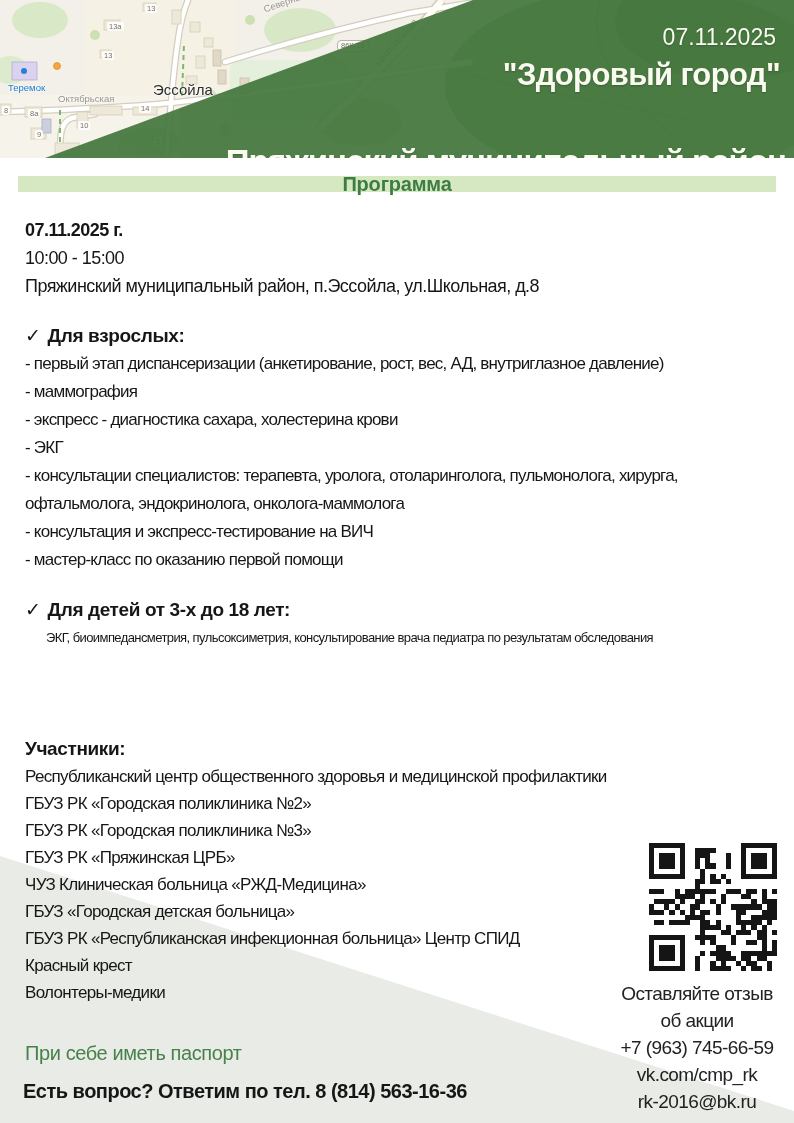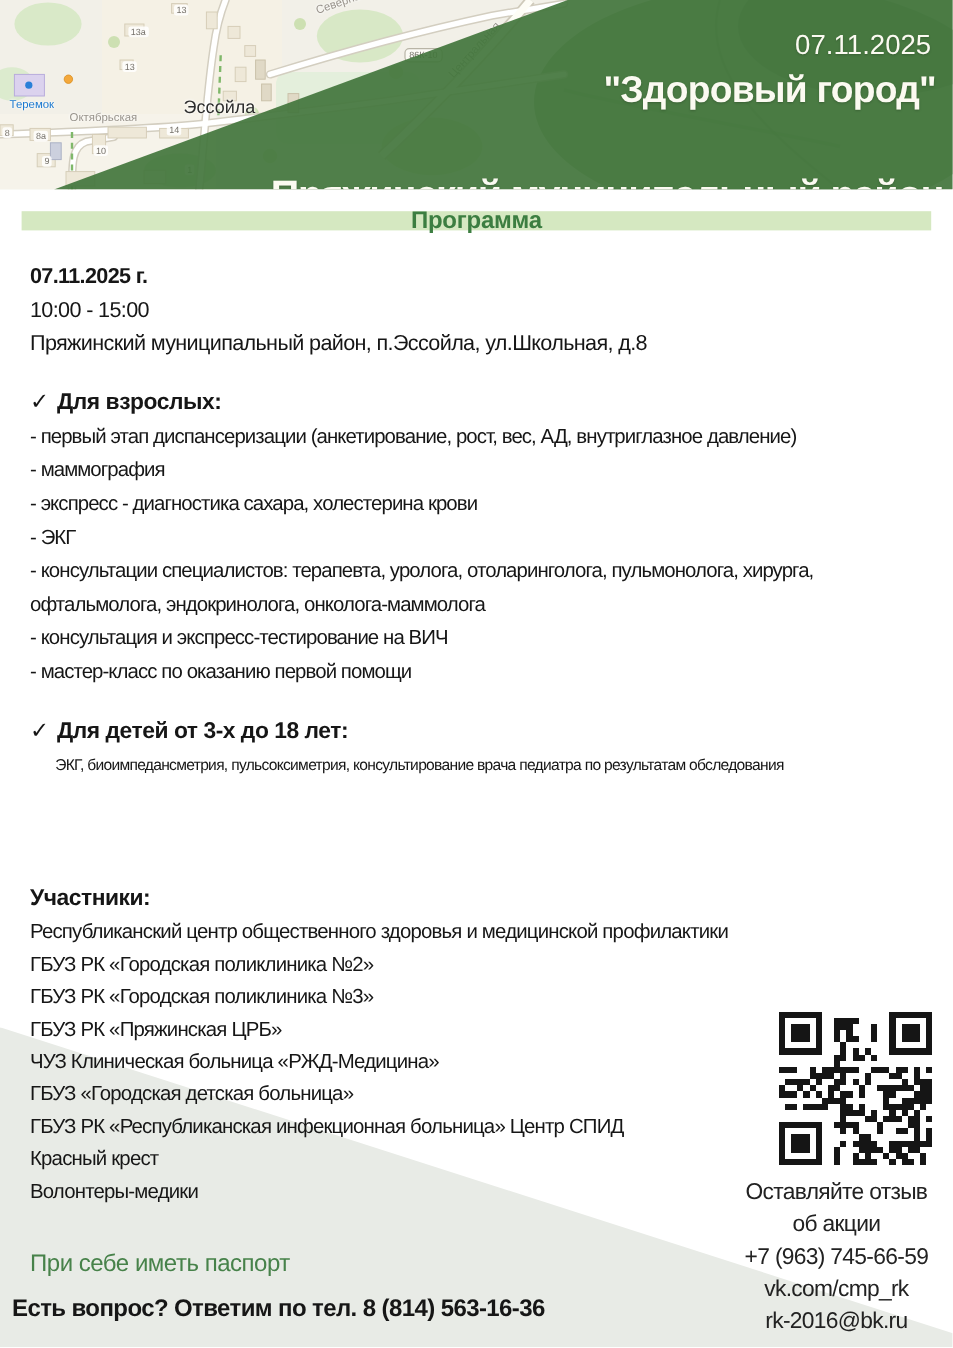--- a/index.html
+++ b/index.html
@@ -44,21 +44,21 @@
   .pline{font-size:17px;line-height:27px;letter-spacing:-.04em;white-space:nowrap;}
 
   
   .gray-tri{position:absolute;left:0;top:856px;width:794px;height:267px;background:#e8ebe6;
             clip-path:polygon(0 0,100% 95.5%,100% 100%,0 100%);z-index:1;}
   .qr-box{position:absolute;left:649px;top:843px;width:128px;height:128px;z-index:2;background:#fff;}
   .feedback{position:absolute;left:597px;top:980px;width:200px;text-align:center;z-index:2;}
   .feedback div{font-size:19px;line-height:27px;letter-spacing:-.03em;color:#222;}
   .passport{position:absolute;left:25px;top:1042px;font-size:20px;color:#47824a;
             letter-spacing:-.02em;z-index:2;}
-  .question{position:absolute;left:10px;top:1080px;font-size:20px;font-weight:bold;
+  .question{position:absolute;left:23px;top:1080px;font-size:20px;font-weight:bold;
             letter-spacing:-.025em;z-index:2;}
 </style>
 </head>
 <body>
 
 <div class="page">
 
   <div class="header">
     <svg class="map-svg" width="794" height="158" viewBox="0 0 794 158">
       <rect x="0" y="0" width="794" height="158" fill="#f2f0e8"></rect>

